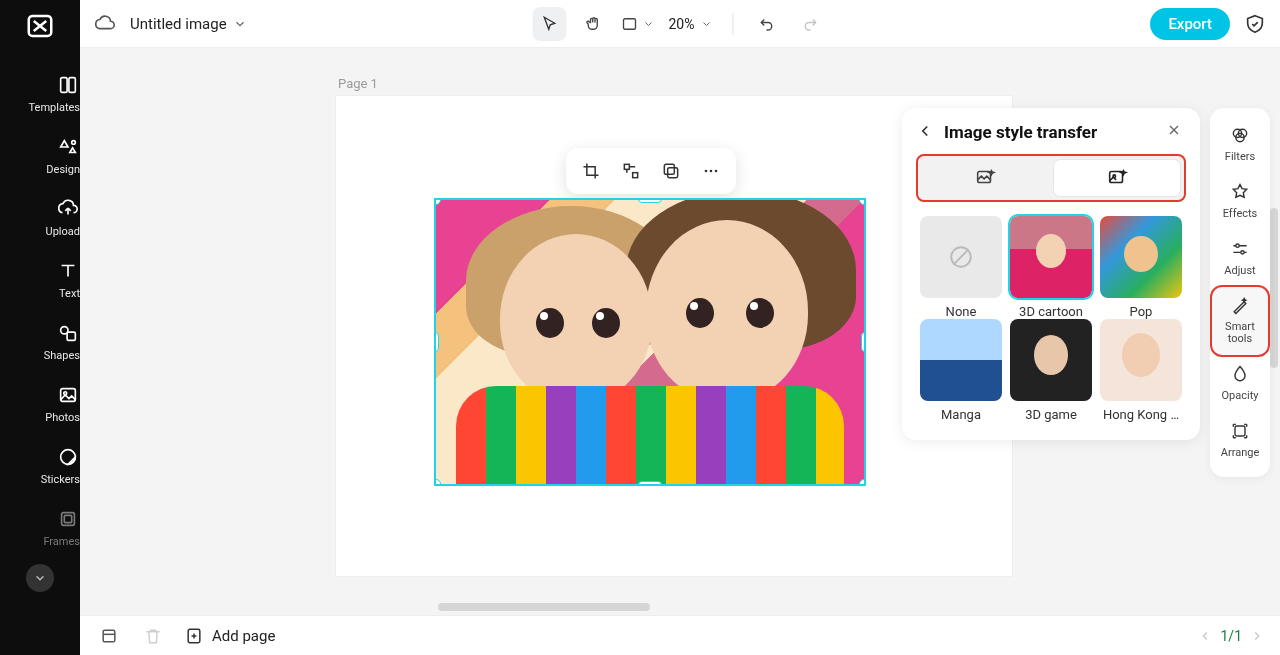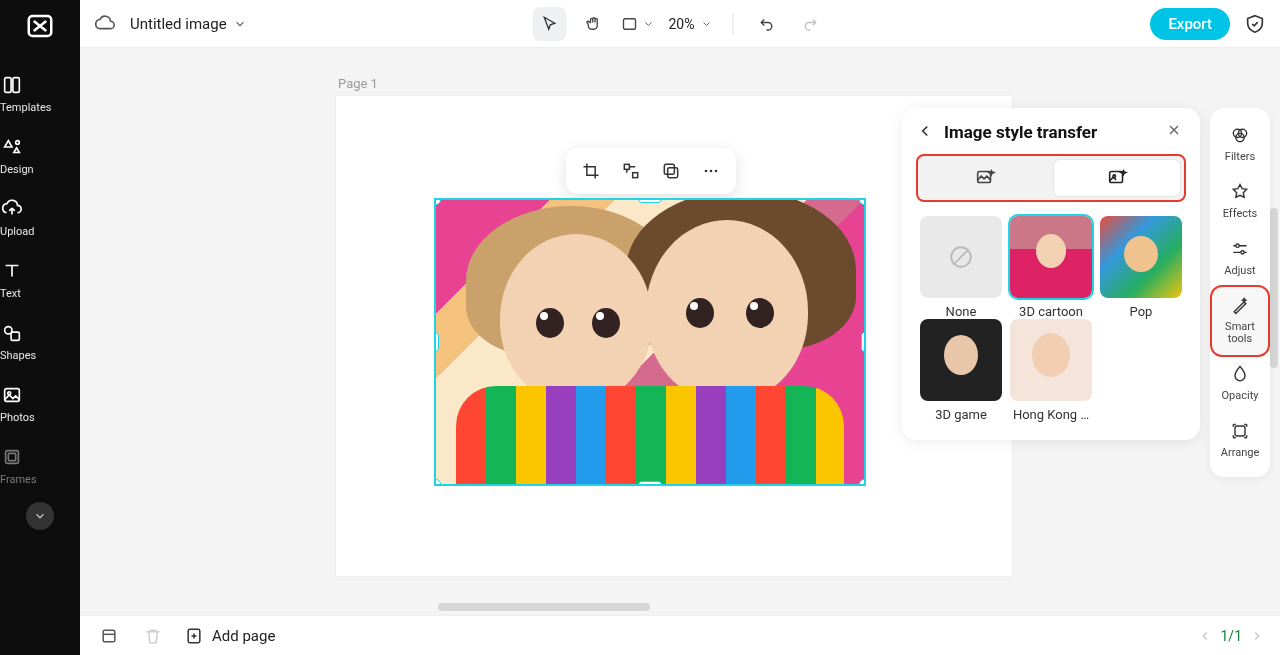--- a/index.html
+++ b/index.html
@@ -10,21 +10,21 @@
     position: absolute; left: 0; top: 0; width: 80px; height: 100%;
     background: #0d0d0d; display: flex; flex-direction: column; align-items: center;
     padding-top: 8px;
   }
   .app-logo {
     width: 36px; height: 36px; margin-bottom: 20px;
     display: flex; align-items: center; justify-content: center;
     color: #fff;
   }
   .rail-item {
-    width: 80px; display: flex; flex-direction: column; align-items: flex-start;
+    width: 80px; display: flex; flex-direction: column; align-items: flex-end;
     color: #e8e8e8; font-size: 11px; padding: 9px 0 12px; cursor: pointer;
   }
   .rail-item .ico { width: 24px; height: 24px; display:flex; align-items:center; justify-content:center; margin-bottom:4px; }
   .rail-item.muted { color: #7a7a7a; }
   .rail-item.muted .ico svg { stroke:#7a7a7a; }
   .rail-down {
     width:28px;height:28px;border-radius:50%;background:#333;color:#aaa;
     display:flex;align-items:center;justify-content:center;margin-top:4px;cursor:pointer;
   }
 
@@ -262,20 +262,29 @@
   <div class="rail-item">
     <span class="ico">
         <svg width="22" height="22" viewBox="0 0 24 24" fill="none" stroke="#fff" stroke-width="1.8">
           <rect x="4" y="5" width="16" height="14" rx="2"></rect>
           <circle cx="9" cy="10" r="1.6"></circle>
           <path d="M4 17l5-5 4 4 3-3 4 4"></path>
         </svg>
       </span>
     <span>Photos</span>
   </div>
+  <div class="rail-item">
+    <span class="ico">
+        <svg width="22" height="22" viewBox="0 0 24 24" fill="none" stroke="#fff" stroke-width="1.8">
+          <circle cx="12" cy="12" r="8"></circle>
+          <path d="M20 12a8 8 0 0 1-8 8l8-8z" fill="#fff" fill-opacity=".15"></path>
+        </svg>
+      </span>
+    <span>Stickers</span>
+  </div>
   <div class="rail-item muted">
     <span class="ico">
         <svg width="22" height="22" viewBox="0 0 24 24" fill="none" stroke="#888" stroke-width="1.8">
           <rect x="5" y="5" width="14" height="14" rx="2"></rect>
           <rect x="8" y="8" width="8" height="8" rx="1"></rect>
         </svg>
       </span>
     <span>Frames</span>
   </div>
   <div class="rail-down">
@@ -462,20 +471,24 @@
         </div>
         <span class="lbl">None</span>
       </div>
       <div class="sp-cell">
         <div class="thumb sel t-3dcart"></div>
         <span class="lbl">3D cartoon</span>
       </div>
       <div class="sp-cell">
         <div class="thumb t-pop"></div>
         <span class="lbl">Pop</span>
+      </div>
+      <div class="sp-cell">
+        <div class="thumb t-manga"></div>
+        <span class="lbl">Manga</span>
       </div>
       <div class="sp-cell">
         <div class="thumb t-3dgame"></div>
         <span class="lbl">3D game</span>
       </div>
       <div class="sp-cell">
         <div class="thumb t-hk"></div>
         <span class="lbl">Hong Kong …</span>
       </div>
     </div>

